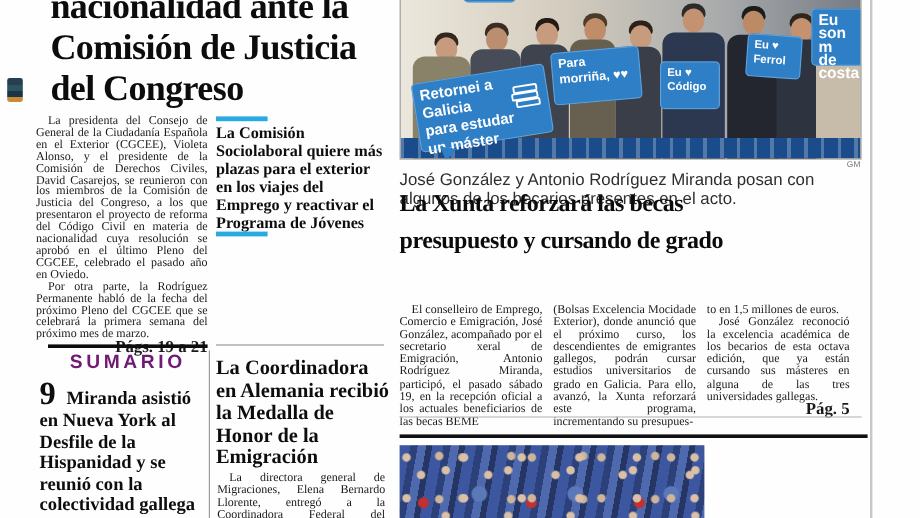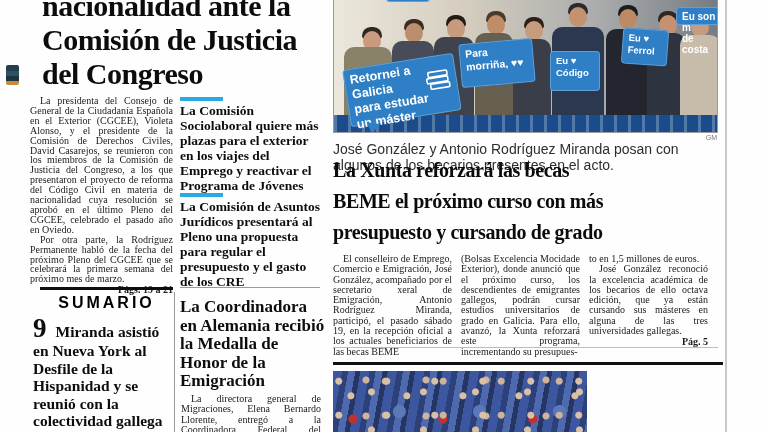--- a/index.html
+++ b/index.html
@@ -6,21 +6,21 @@
   html,body { width:768px; height:432px; overflow:hidden; background:#ffffff; }
   #page { position:relative; width:768px; height:432px; background:#fefefe;
           font-family:"Liberation Serif", serif; color:#111; }
 
   
   .main-head { position:absolute; left:42px; top:-11px; width:292px;
                font-weight:bold; font-size:30px; line-height:34px; letter-spacing:-0.5px; color:#0c0c0c; }
   .body-col { position:absolute; left:30px; top:96px; width:143px;
               font-size:10px; line-height:9.9px; text-align:justify; color:#1a1a1a; }
   .body-col p { text-indent:10px; }
-  .pageref { font-weight:bold; text-align:right; font-size:10px; margin-top:1px; text-indent:0; }
+  .pageref { font-weight:bold; text-align:right; font-size:14px; margin-top:1px; text-indent:0; }
 
   
   .logo-mark { position:absolute; left:6px; top:65px; width:13px; height:20px;
                background:linear-gradient(180deg,#24404e 0 30%, #2e5261 30% 55%, #1d3441 55% 80%, #c98a3a 80% 100%);
                border-radius:2px; }
 
   
   .sumario-rule { position:absolute; left:40px; top:287px; width:133px; height:3px; background:#0d0d0d; }
   .sumario-title { position:absolute; left:40px; top:294px; width:133px; text-align:center;
                    font-family:"Liberation Sans", sans-serif; font-weight:bold; font-size:16px;
@@ -105,30 +105,29 @@
     <div>del Congreso</div>
   </div>
 
   <div class="body-col">
     <p>La presidenta del Consejo de General de la Ciudadanía Española en el Exterior (CGCEE), Violeta Alonso, y el presidente de la Comisión de Derechos Civiles, David Casarejos, se reunieron con los miembros de la Comisión de Justicia del Congreso, a los que presentaron el proyecto de reforma del Código Civil en materia de nacionalidad cuya resolución se aprobó en el último Pleno del CGCEE, celebrado el pasado año en Oviedo.</p>
     <p>Por otra parte, la Rodríguez Permanente habló de la fecha del próximo Pleno del CGCEE que se celebrará la primera semana del próximo mes de marzo.</p>
     <div class="pageref">Págs. 19 a 21</div>
   </div>
 
   <div class="sumario-rule"></div>
-  <div class="sumario-title" style="color:#000000;">SUMARIO</div>
+  <div class="sumario-title" style="color:#701a75;">SUMARIO</div>
   <div class="sumario-item">
     <span class="sumario-num">9</span><span>Miranda asistió en Nueva York al Desfile de la Hispanidad y se reunió con la colectividad gallega</span>
   </div>
 
   <div class="cyanbar" style="left:180px; top:97px; background:#29abe2;"></div>
   <div class="subhead" style="top:103px;">La Comisión Sociolaboral quiere más plazas para el exterior en los viajes del Emprego y reactivar el Programa de Jóvenes</div>
 
   <div class="cyanbar" style="left:180px; top:193px; background:#29abe2;"></div>
-  <div class="subhead" style="top:199px;">La Comisión de Asuntos Jurídicos presentará al Pleno una propuesta para regular el presupuesto y el gasto de los CRE</div>
 
   <div class="mid-rule"></div>
   <div class="colrule-v"></div>
 
   <div class="coord-head">La Coordinadora en Alemania recibió la Medalla de Honor de la Emigración</div>
   <div class="coord-body">
     <p>La directora general de Migraciones, Elena Bernardo Llorente, entregó a la Coordinadora Federal del Movimiento Asociativo</p>
   </div>
 
   <div class="photo">
@@ -204,46 +203,45 @@
       </div>
     </div>
 
     <div class="sign" style="left:288px; top:40px; width:46px; height:36px; transform:rotate(4deg); font-size:9.5px; line-height:12px;">
       <div class="in">
         <div>Eu ♥</div>
         <div>Ferrol</div>
       </div>
     </div>
 
-    <div class="sign" style="left:342px; top:18px; width:46px; height:18px; font-size:10px; line-height:11px;">
+    <div class="sign" style="left:342px; top:18px; width:46px; height:48px; font-size:13px; line-height:11px;">
       <div class="in">
         <div>Eu son m</div>
         <div>de costa</div>
       </div>
     </div>
   </div>
 
   <div class="credit">GM</div>
   <div class="caption">José González y Antonio Rodríguez Miranda posan con algunos de los becarios presentes en el acto.</div>
 
   <div class="beme-head">
     <div>La Xunta reforzará las becas</div>
-    <div>BEME el próximo curso con más</div>
     <div>presupuesto y cursando de grado</div>
   </div>
 
   <div class="beme-col" style="left:333px;">
     <p>El conselleiro de Emprego, Comercio e Emigración, José González, acompañado por el secretario xeral de Emigración, Antonio Rodríguez Miranda, participó, el pasado sábado 19, en la recepción oficial a los actuales beneficiarios de las becas BEME</p>
   </div>
   <div class="beme-col" style="left:461px;">
     <p class="cont">(Bolsas Excelencia Mocidade Exterior), donde anunció que el próximo curso, los descendientes de emigrantes gallegos, podrán cursar estudios universitarios de grado en Galicia. Para ello, avanzó, la Xunta reforzará este programa, incrementando su presupues-</p>
   </div>
   <div class="beme-col" style="left:589px;">
     <p class="cont">to en 1,5 millones de euros.</p>
-    <p>José González reconoció la excelencia académica de los becarios de ello octava edición, que ya están cursando sus másteres en alguna de las tres universidades gallegas.</p>
+    <p>José González reconoció la excelencia académica de los becarios de esta octava edición, que ya están cursando sus másteres en alguna de las tres universidades gallegas.</p>
     <div class="pageref">Pág. 5</div>
   </div>
 
   <div class="thin-rule"></div>
   <div class="thick-rule"></div>
 
   <div class="crowd"></div>
 
   <div class="page-edge"></div>
 

